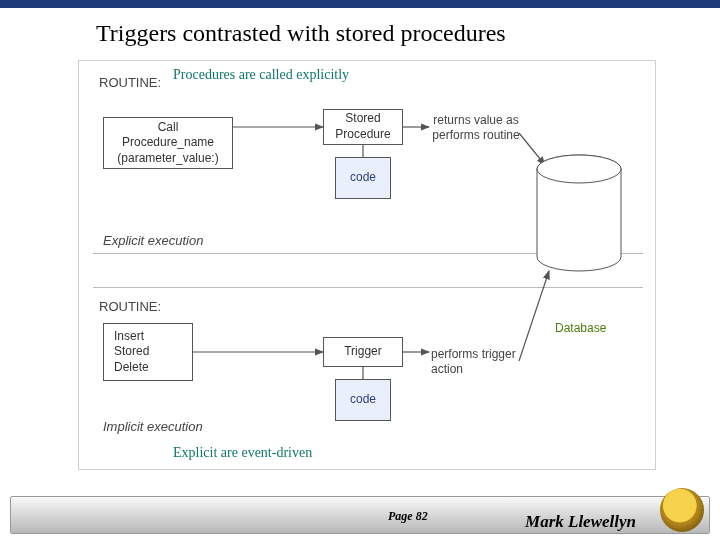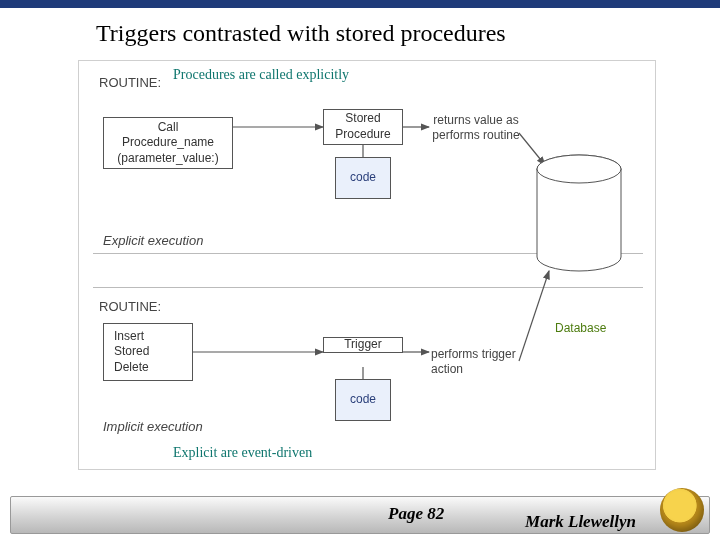--- a/index.html
+++ b/index.html
@@ -71,21 +71,21 @@
     left: 352px; top: 286px;
     width: 90px;
     font-family: Arial, Helvetica, sans-serif;
     font-size: 12px;
     color: #444;
     text-align: left;
     line-height: 1.25;
   }
   .iud-box { left: 24px; top: 262px; width: 90px; height: 58px; flex-direction: column; align-items: flex-start; padding-left: 10px; }
   .iud-box span { display: block; text-align: left; }
-  .trigger-box { left: 244px; top: 276px; width: 80px; height: 16px; }
+  .trigger-box { left: 244px; top: 276px; width: 80px; height: 30px; }
   .code-box2 { left: 256px; top: 318px; width: 56px; height: 42px; background: #eaf0fb; color: #2a3f7a; }
   .db-label {
     position: absolute;
     left: 476px; top: 212px;
     font-family: Arial, Helvetica, sans-serif;
     font-size: 12px;
     color: #4d7c0f;
     margin-top: 48px;
   }
   .hr {
@@ -114,21 +114,21 @@
     left: 6px; bottom: 10px;
     font-size: 17px;
     font-style: italic;
     font-weight: bold;
     text-decoration: underline;
     font-family: "Times New Roman", Times, serif;
   }
   .page {
     position: absolute;
     left: 378px; bottom: 10px;
-    font-size: 17px;
+    font-size: 12px;
     font-style: italic;
     font-weight: bold;
     font-family: "Times New Roman", Times, serif;
   }
   .author {
     position: absolute;
     right: 74px; bottom: 2px;
     font-size: 17px;
     font-style: italic;
     font-weight: bold;

